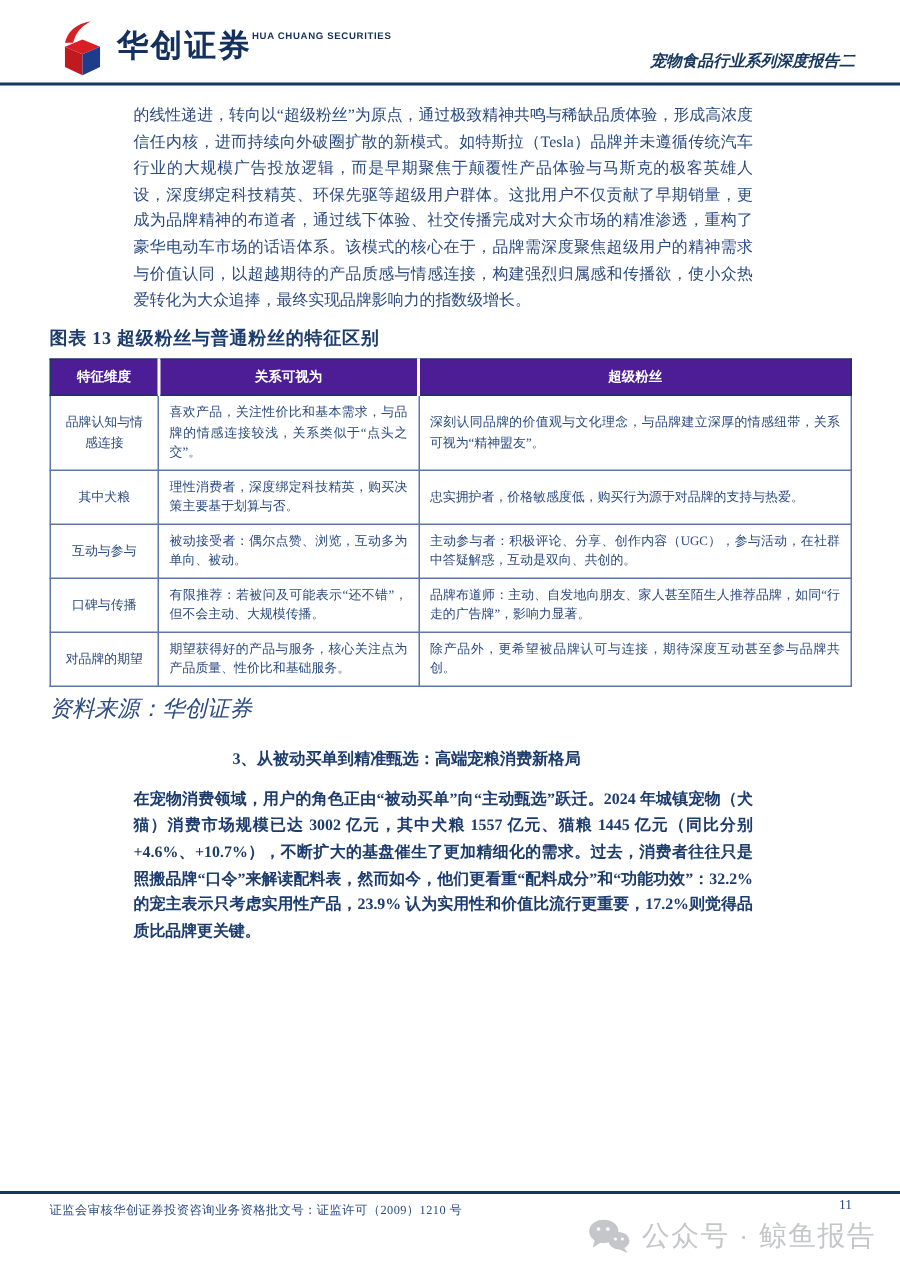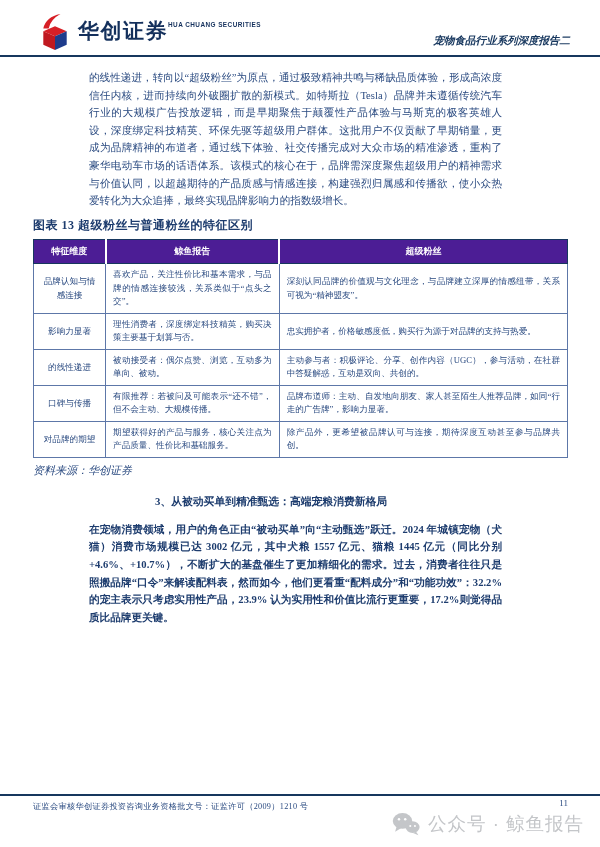--- a/index.html
+++ b/index.html
@@ -66,21 +66,21 @@
   table.fans th + th { border-left: 2px solid #ffffff; }
   table.fans td {
     border: 1px solid #5d77a8;
     padding: 4px 7px;
     vertical-align: middle;
     background: #ffffff;
     text-align: justify;
   }
   table.fans td.dim { text-align: center; }
 
-  .source { margin-top: 5px; font-size: 11px; font-style: italic; color: #2a4a80; }
+  .source { margin-top: 5px; font-size: 15px; font-style: italic; color: #2a4a80; }
 
   .section-heading {
     margin: 25px 0 0 122px;
     font-size: 11.5px; font-weight: bold; color: #1d3c6e; letter-spacing: 0.3px;
   }
   .subsection-heading {
     margin: 17px 0 0 122px;
     font-size: 10.8px; font-weight: bold; color: #1d3c6e;
   }
 
@@ -130,37 +130,37 @@
 
     <table class="fans">
       <colgroup>
           <col class="c1">
           <col class="c2">
           <col class="c3">
         </colgroup>
       <thead>
         <tr>
           <th>特征维度</th>
-          <th>鲸鱼报告</th>
+          <th>关系可视为</th>
           <th>超级粉丝</th>
         </tr>
       </thead>
       <tbody>
         <tr>
           <td class="dim">品牌认知与情感连接</td>
           <td>喜欢产品，关注性价比和基本需求，与品牌的情感连接较浅，关系类似于“点头之交”。</td>
           <td>深刻认同品牌的价值观与文化理念，与品牌建立深厚的情感纽带，关系可视为“精神盟友”。</td>
         </tr>
         <tr>
-          <td class="dim">影响力显著</td>
+          <td class="dim">其中犬粮</td>
           <td>理性消费者，深度绑定科技精英，购买决策主要基于划算与否。</td>
           <td>忠实拥护者，价格敏感度低，购买行为源于对品牌的支持与热爱。</td>
         </tr>
         <tr>
-          <td class="dim">的线性递进</td>
+          <td class="dim">互动与参与</td>
           <td>被动接受者：偶尔点赞、浏览，互动多为单向、被动。</td>
           <td>主动参与者：积极评论、分享、创作内容（UGC），参与活动，在社群中答疑解惑，互动是双向、共创的。</td>
         </tr>
         <tr>
           <td class="dim">口碑与传播</td>
           <td>有限推荐：若被问及可能表示“还不错”，但不会主动、大规模传播。</td>
           <td>品牌布道师：主动、自发地向朋友、家人甚至陌生人推荐品牌，如同“行走的广告牌”，影响力显著。</td>
         </tr>
         <tr>
           <td class="dim">对品牌的期望</td>

